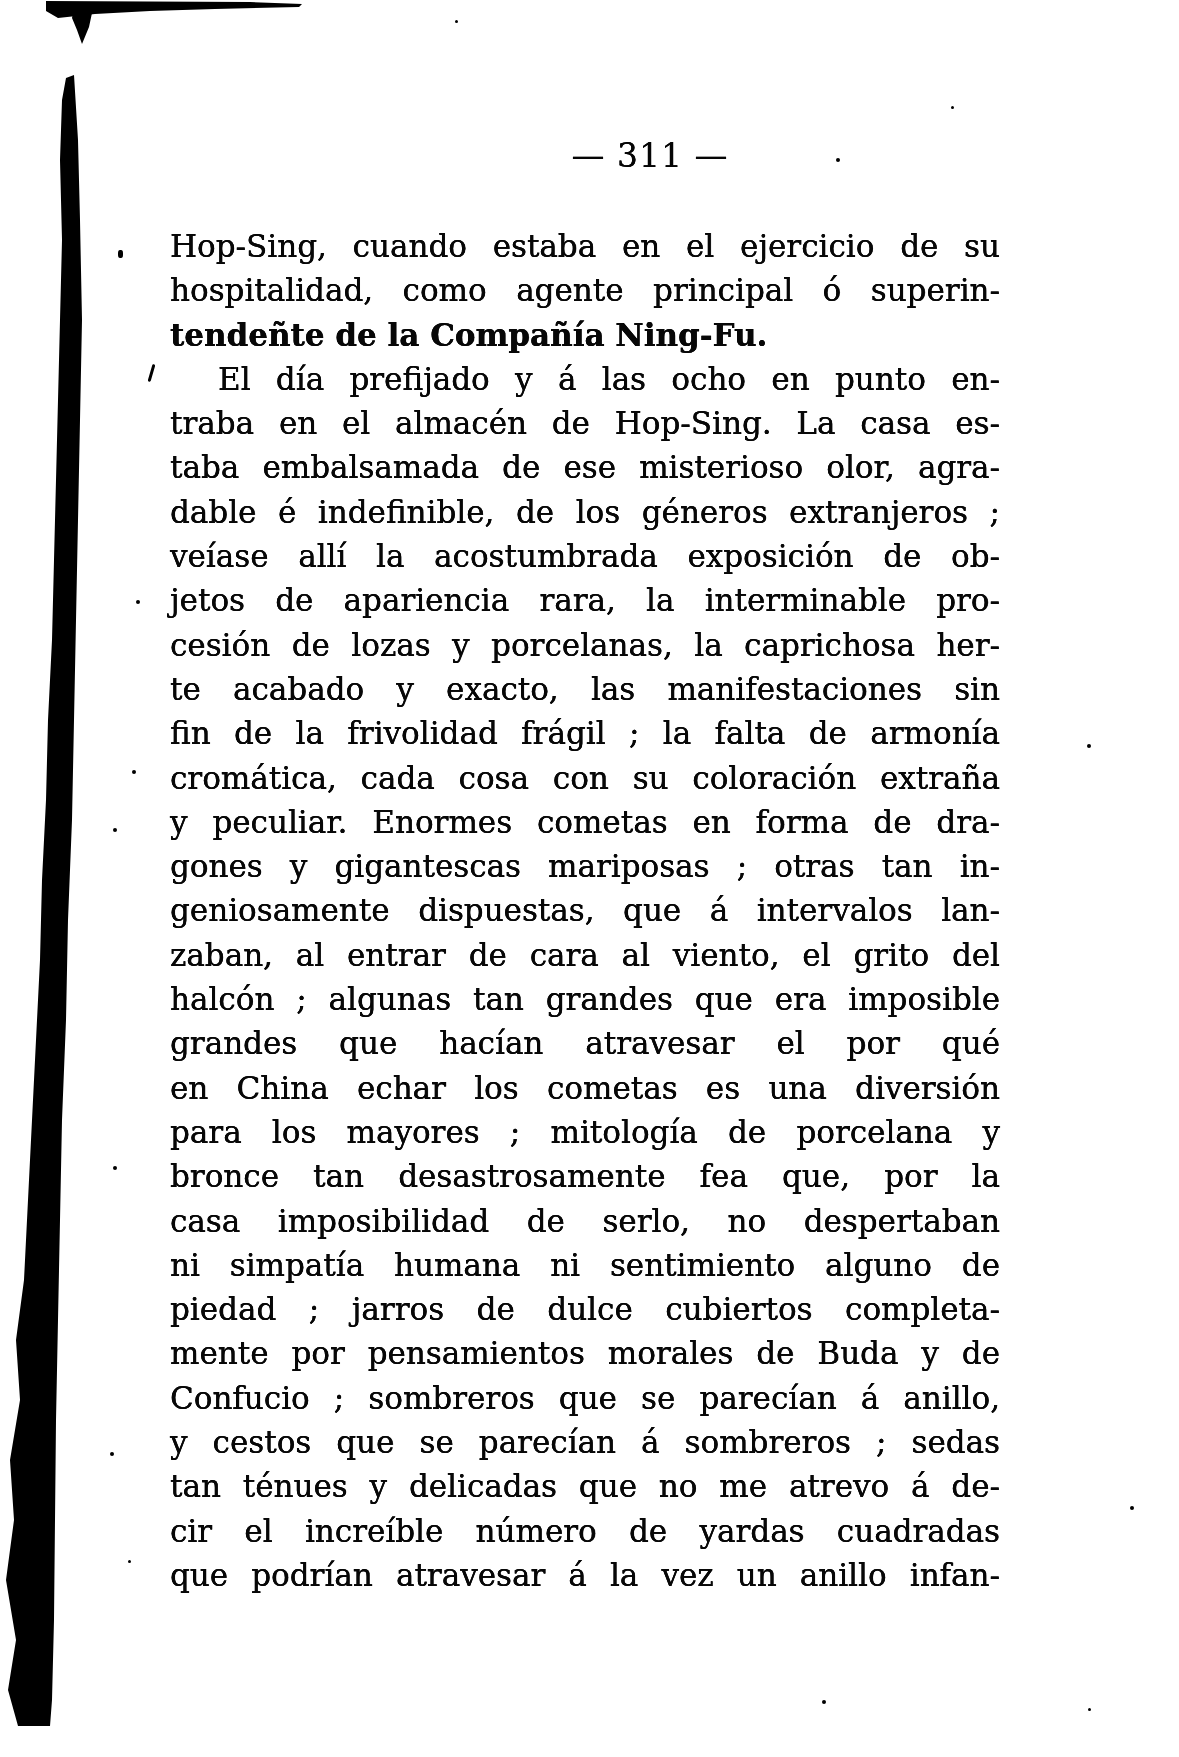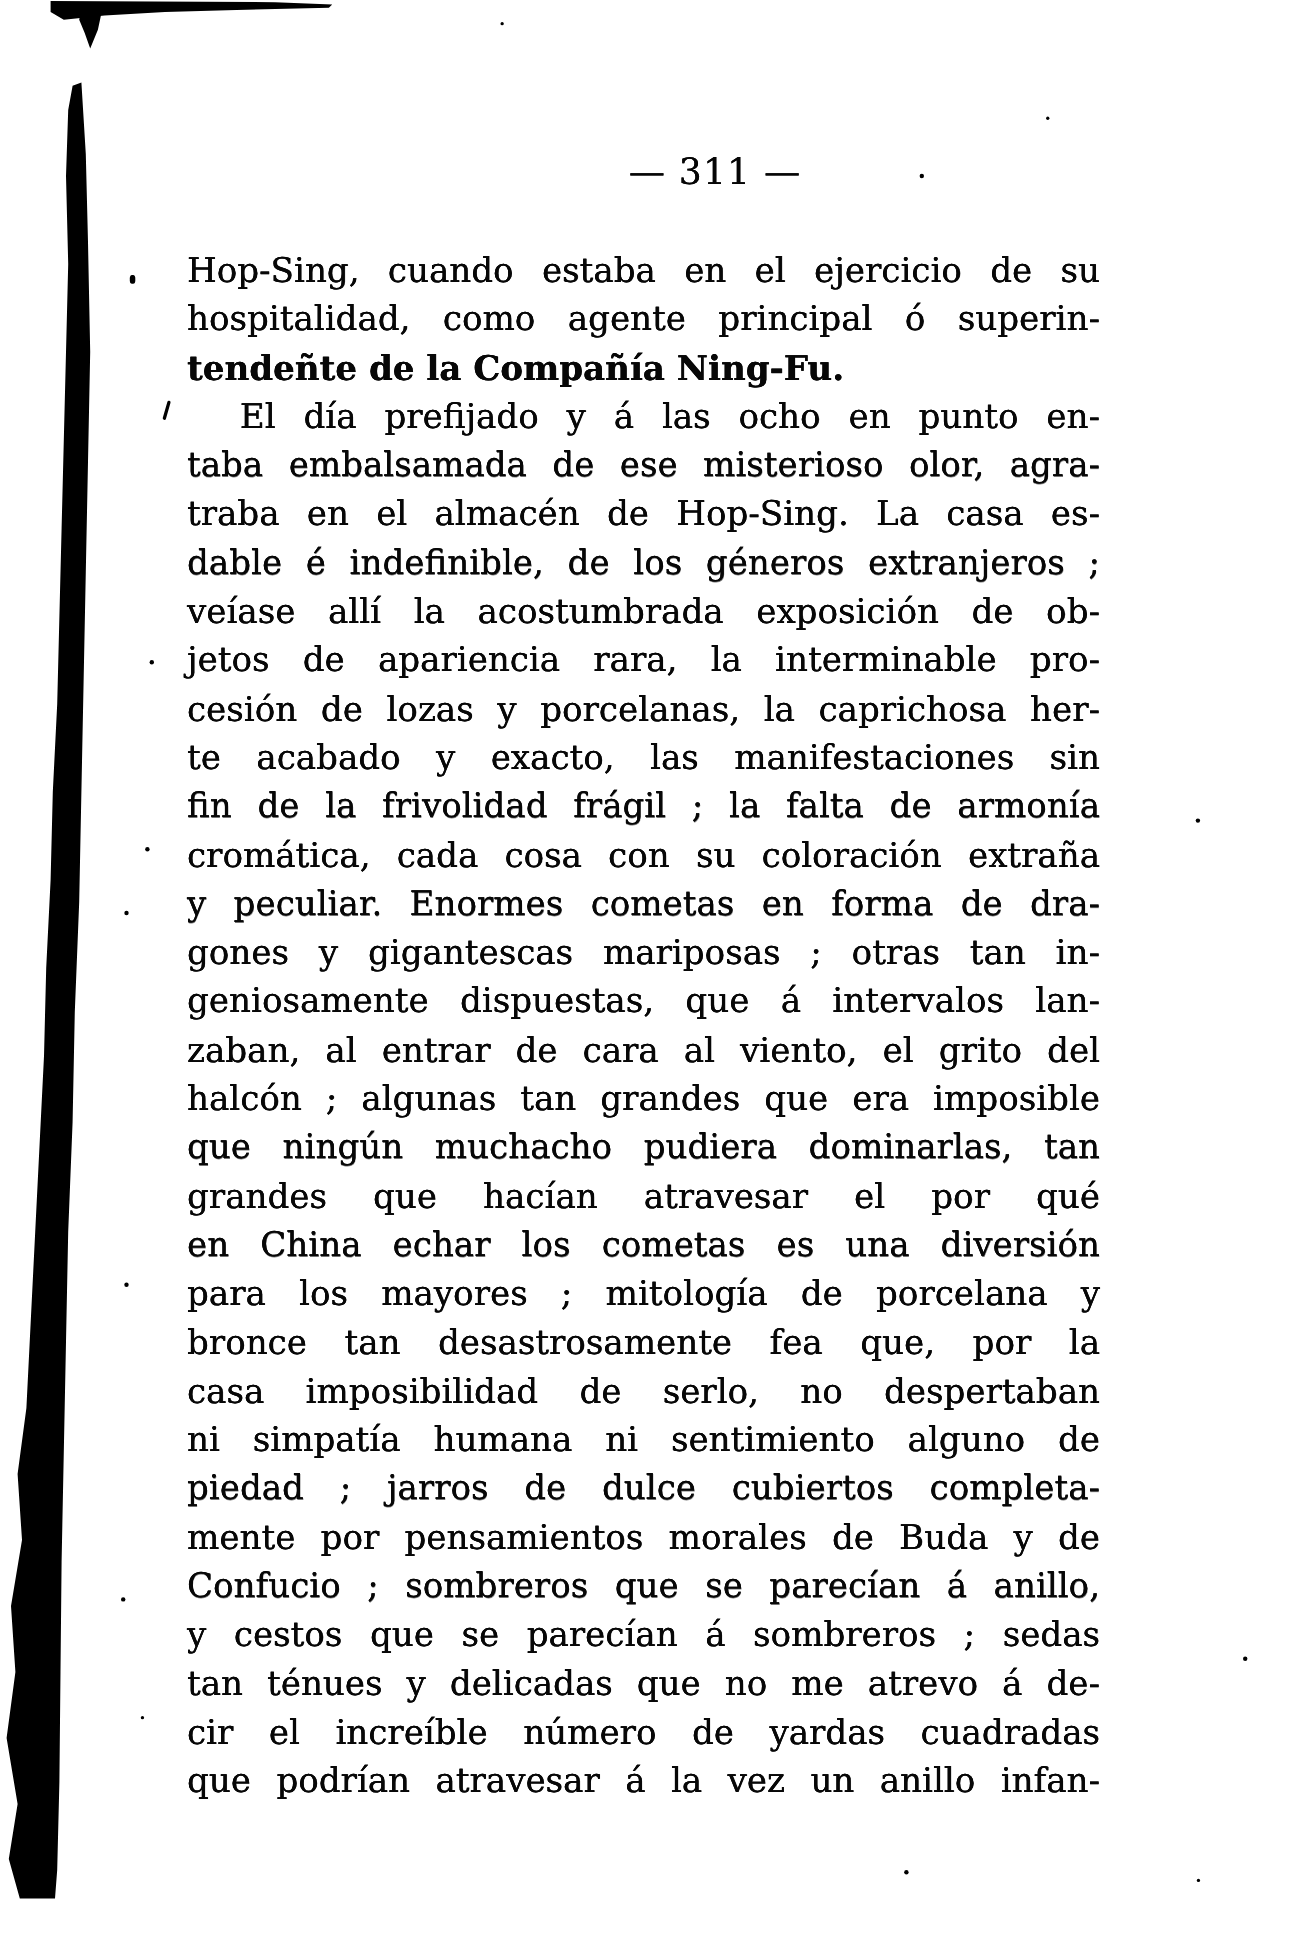--- a/index.html
+++ b/index.html
@@ -57,35 +57,34 @@
       56,480 58,400 60,320 62,240 60,160 62,100"></polygon>
   </svg>
 
   <div class="pagenum">— 311 —</div>
 
   <div class="text">
       <div class="line">Hop-Sing, cuando estaba en el ejercicio de su</div>
       <div class="line">hospitalidad, como agente principal ó superin-</div>
       <div class="line noj">tendeñte de la Compañía Ning-Fu.</div>
       <div class="line ind">El día prefijado y á las ocho en punto en-</div>
+      <div class="line">traba en el almacén de Hop-Sing. La casa es-</div>
       <div class="line">taba embalsamada de ese misterioso olor, agra-</div>
-      <div class="line">traba en el almacén de Hop-Sing. La casa es-</div>
       <div class="line">dable é indefinible, de los géneros extranjeros ;</div>
       <div class="line">veíase allí la acostumbrada exposición de ob-</div>
       <div class="line">jetos de apariencia rara, la interminable pro-</div>
       <div class="line">cesión de lozas y porcelanas, la caprichosa her-</div>
       <div class="line">te acabado y exacto, las manifestaciones sin</div>
       <div class="line">fin de la frivolidad frágil ; la falta de armonía</div>
       <div class="line">cromática, cada cosa con su coloración extraña</div>
       <div class="line">y peculiar. Enormes cometas en forma de dra-</div>
       <div class="line">gones y gigantescas mariposas ; otras tan in-</div>
       <div class="line">geniosamente dispuestas, que á intervalos lan-</div>
       <div class="line">zaban, al entrar de cara al viento, el grito del</div>
       <div class="line">halcón ; algunas tan grandes que era imposible</div>
-      <div class="line">que ningún muchacho pudiera dominarlas, tan</div>
       <div class="line">grandes que hacían atravesar el por qué</div>
       <div class="line">en China echar los cometas es una diversión</div>
       <div class="line">para los mayores ; mitología de porcelana y</div>
       <div class="line">bronce tan desastrosamente fea que, por la</div>
       <div class="line">casa imposibilidad de serlo, no despertaban</div>
       <div class="line">ni simpatía humana ni sentimiento alguno de</div>
       <div class="line">piedad ; jarros de dulce cubiertos completa-</div>
       <div class="line">mente por pensamientos morales de Buda y de</div>
       <div class="line">Confucio ; sombreros que se parecían á anillo,</div>
       <div class="line">y cestos que se parecían á sombreros ; sedas</div>

